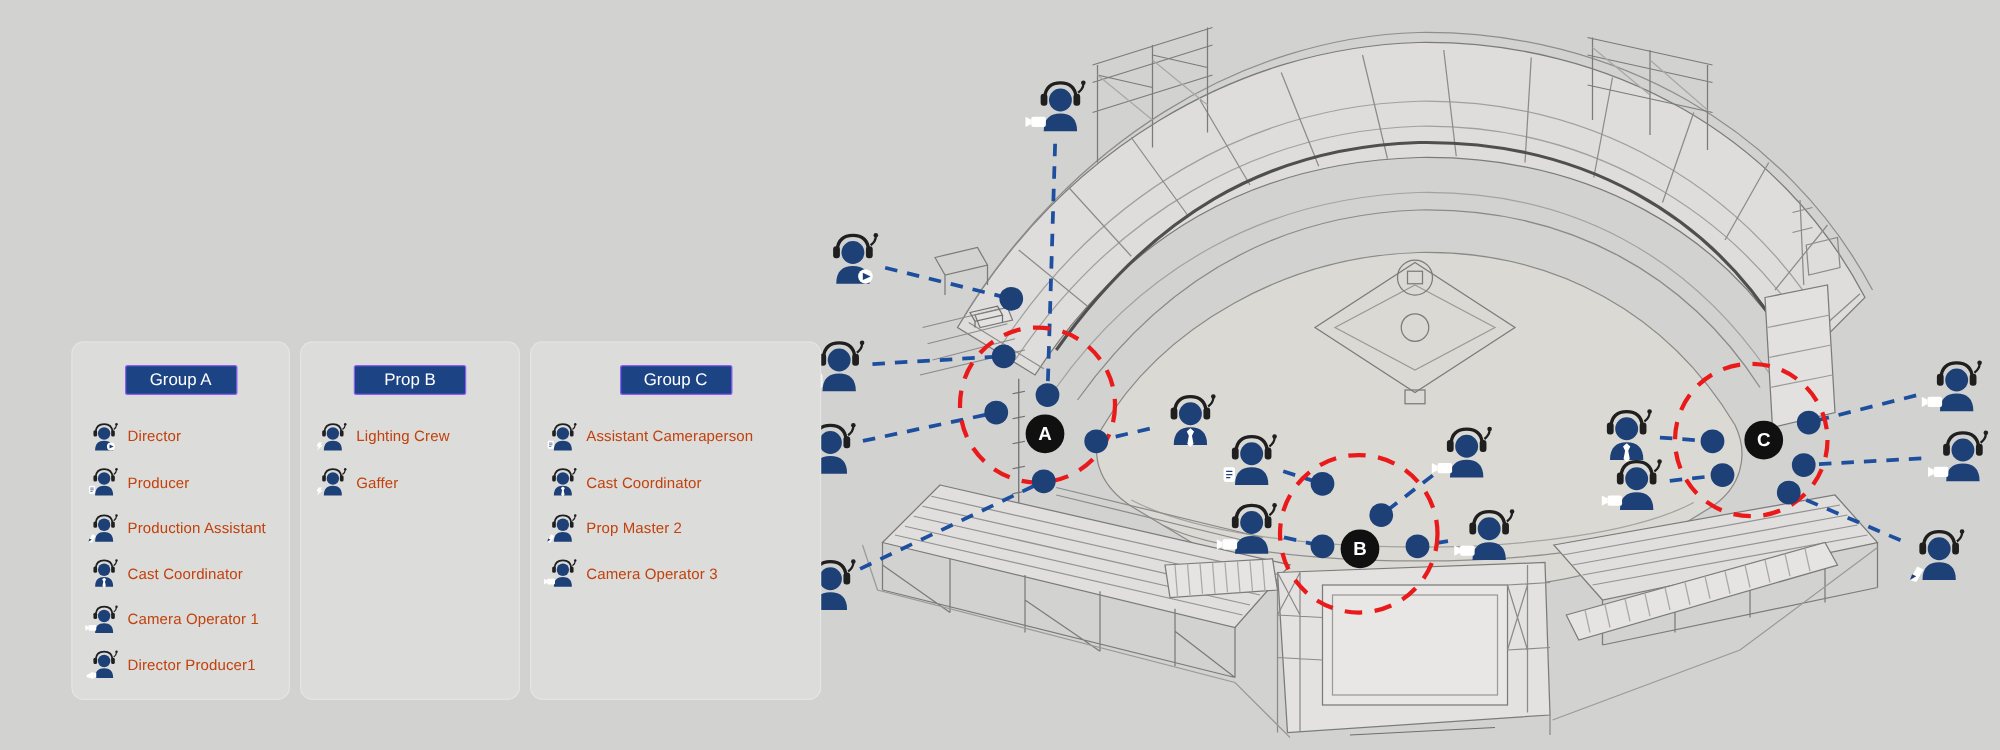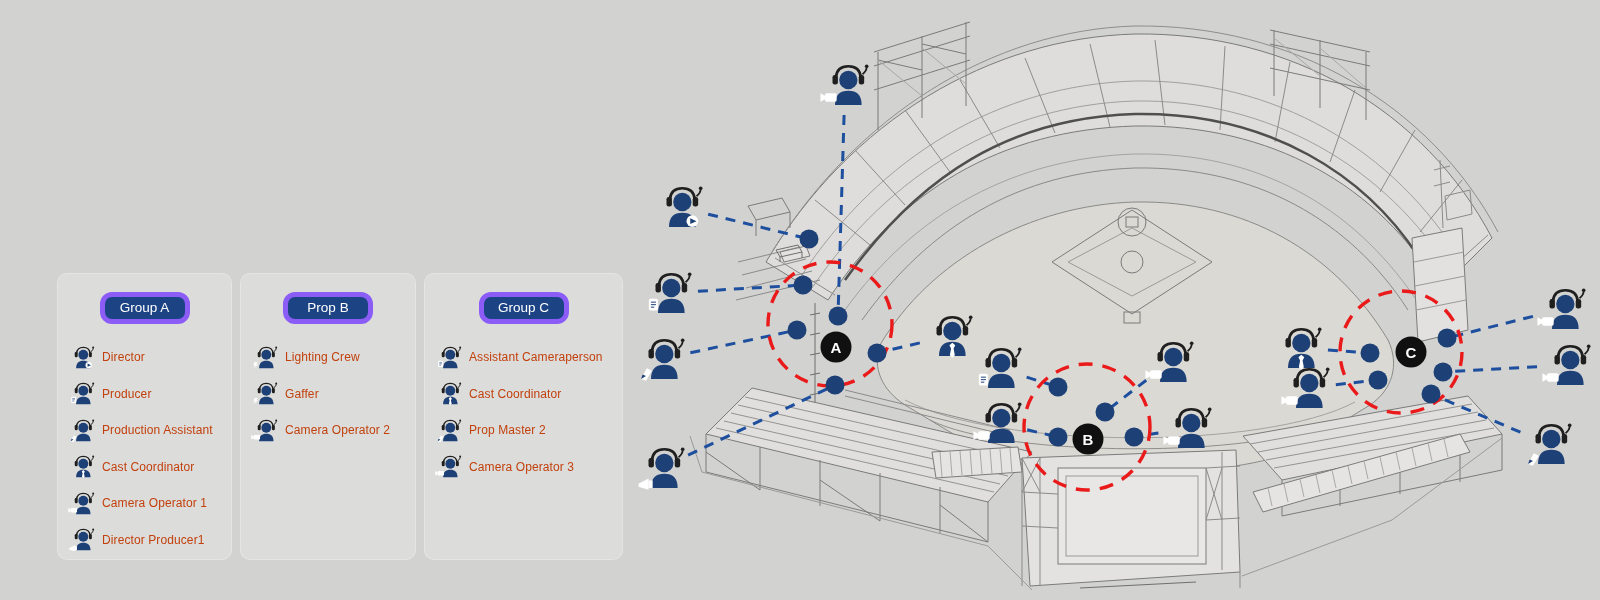--- a/index.html
+++ b/index.html
@@ -12,24 +12,24 @@
   #overlay{z-index:2;}
   #icon-layer{position:absolute;left:0;top:0;width:1600px;height:600px;z-index:3;pointer-events:none;}
   .crew-marker{position:absolute;}
   .panels{position:absolute;left:0;top:0;z-index:4;}
   .panel{
     position:absolute;top:273px;height:287px;background:#dcdcdb;border-radius:10px;
     box-shadow:0 0 0 1px rgba(255,255,255,0.25) inset;
   }
   .panel-a{left:57px;width:175px;}
   .panel-b{left:240px;width:176px;}
-  .panel-c{left:424px;width:199px;}
+  .panel-c{left:424px;width:233px;}
   .group-btn{
     display:block;margin:19px auto 0;width:90px;padding:3px 0 4px;
-    background:#1c4485;color:#fff;border:5px solid #8b5cf6;border-radius:12px;
+    background:#1c4485;color:#fff;border:1px solid #8b5cf6;border-radius:2px;
     font-family:"Liberation Sans",sans-serif;font-size:13.5px;font-weight:500;
     text-align:center;cursor:pointer;
   }
   ul.member-list{list-style:none;margin:15px 0 0;padding:0 4px 0 11px;}
   ul.member-list li{display:flex;align-items:center;gap:7px;height:36.5px;}
   .member-label{font-size:12px;color:#c2410c;white-space:nowrap;letter-spacing:0.1px;}
   .member-icon{flex:0 0 auto;display:inline-flex;}
 </style>
 </head>
 <body>
@@ -447,36 +447,20 @@
     <path d="M9 17 C10 6.5 17 3.5 24 3.5 C31 3.5 38 6.5 39 17" stroke="#1f1f1f" stroke-width="3.2" fill="none"></path>
     <rect x="5" y="14" width="6.5" height="11.5" rx="2.8" fill="#1f1f1f"></rect>
     <rect x="36.5" y="14" width="6.5" height="11.5" rx="2.8" fill="#1f1f1f"></rect>
     <path d="M41 13 C44.5 10.5 46 8 46 4.5" stroke="#1f1f1f" stroke-width="2.2" fill="none"></path>
     <circle cx="46" cy="3.5" r="2.2" fill="#1f1f1f"></circle>
     <path d="M-2 36 L5 36 L1.5 41 L6 41 L-4.5 50 L-1 43 L-5 43 Z" fill="#fff"></path>
   </svg>
             </span>
             <span class="member-label">Gaffer</span>
           </li>
-          <li>
-            <span class="member-icon">
-              <svg width="27" height="29" viewBox="-10 -2 60 56" xmlns="http://www.w3.org/2000/svg">
-    <path d="M8 50 C8 38 14 33 24 33 C34 33 40 38 40 50 Z" fill="#1d4076"></path>
-    <circle cx="24" cy="20" r="11" fill="#1d4076"></circle>
-    <path d="M9 17 C10 6.5 17 3.5 24 3.5 C31 3.5 38 6.5 39 17" stroke="#1f1f1f" stroke-width="3.2" fill="none"></path>
-    <rect x="5" y="14" width="6.5" height="11.5" rx="2.8" fill="#1f1f1f"></rect>
-    <rect x="36.5" y="14" width="6.5" height="11.5" rx="2.8" fill="#1f1f1f"></rect>
-    <path d="M41 13 C44.5 10.5 46 8 46 4.5" stroke="#1f1f1f" stroke-width="2.2" fill="none"></path>
-    <circle cx="46" cy="3.5" r="2.2" fill="#1f1f1f"></circle>
-    <rect x="-4" y="36" width="14" height="10" rx="2" fill="#fff"></rect>
-                <path d="M-4 39 L-9.5 36 L-9.5 46 L-4 43 Z" fill="#fff"></path>
-  </svg>
-            </span>
-            <span class="member-label">Camera Operator 2</span>
-          </li>
         </ul>
     </section>
     <section class="panel panel-c">
       <button class="group-btn">Group C</button>
       <ul class="member-list">
           <li>
             <span class="member-icon">
               <svg width="27" height="29" viewBox="-10 -2 60 56" xmlns="http://www.w3.org/2000/svg">
     <path d="M8 50 C8 38 14 33 24 33 C34 33 40 38 40 50 Z" fill="#1d4076"></path>
     <circle cx="24" cy="20" r="11" fill="#1d4076"></circle>

